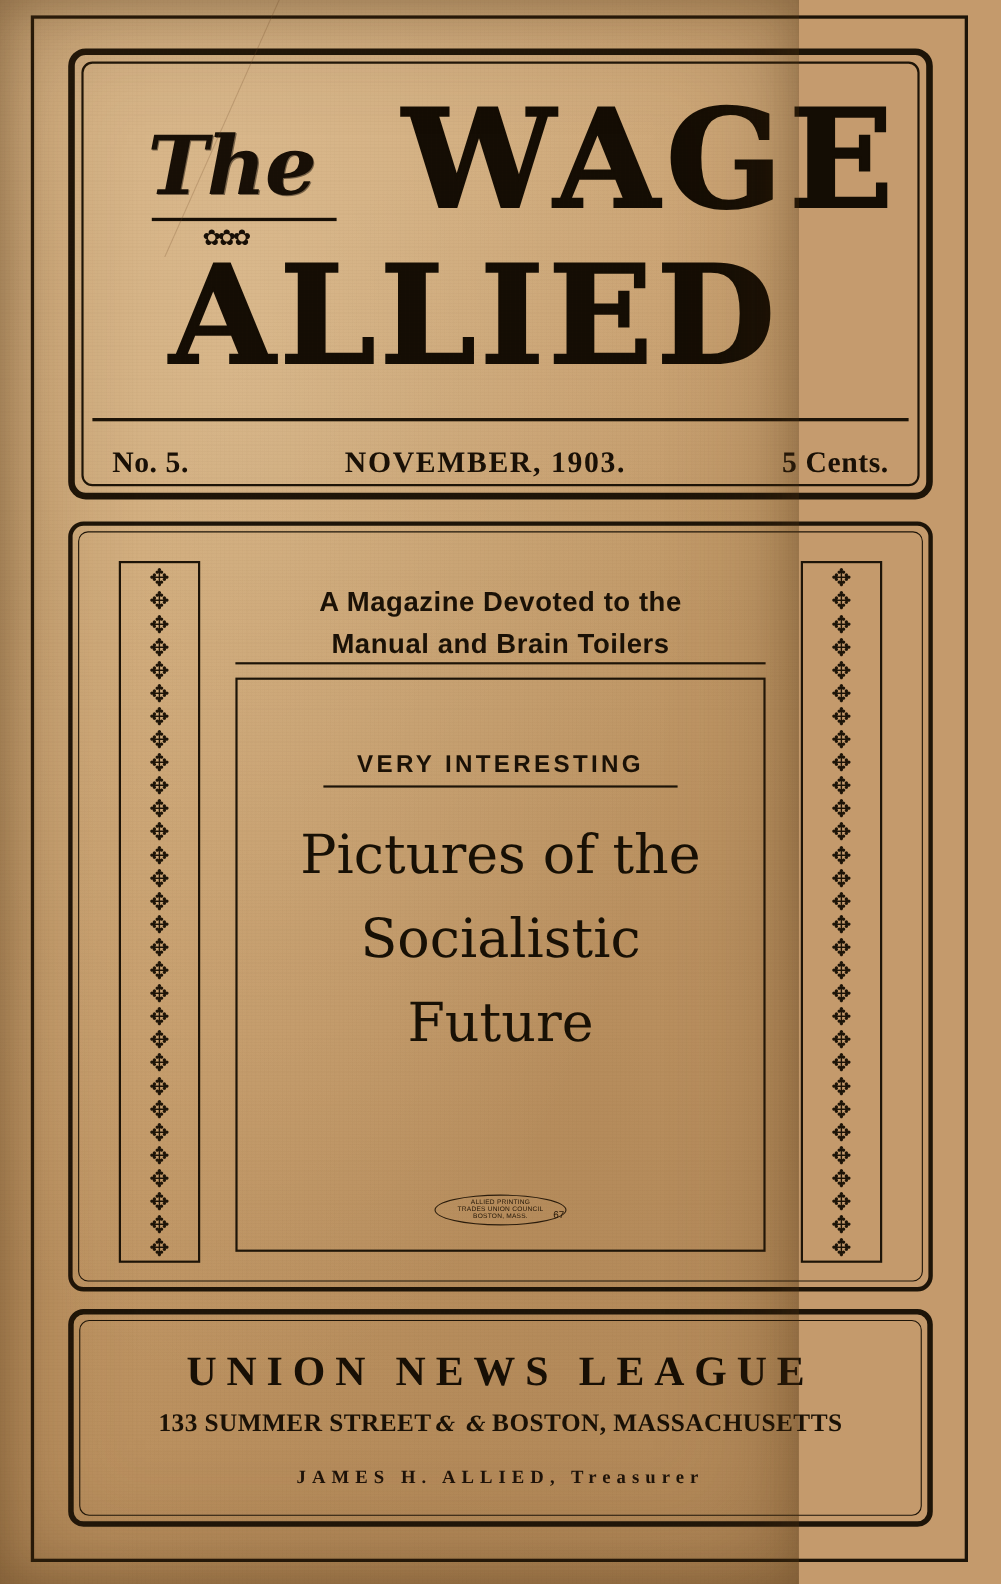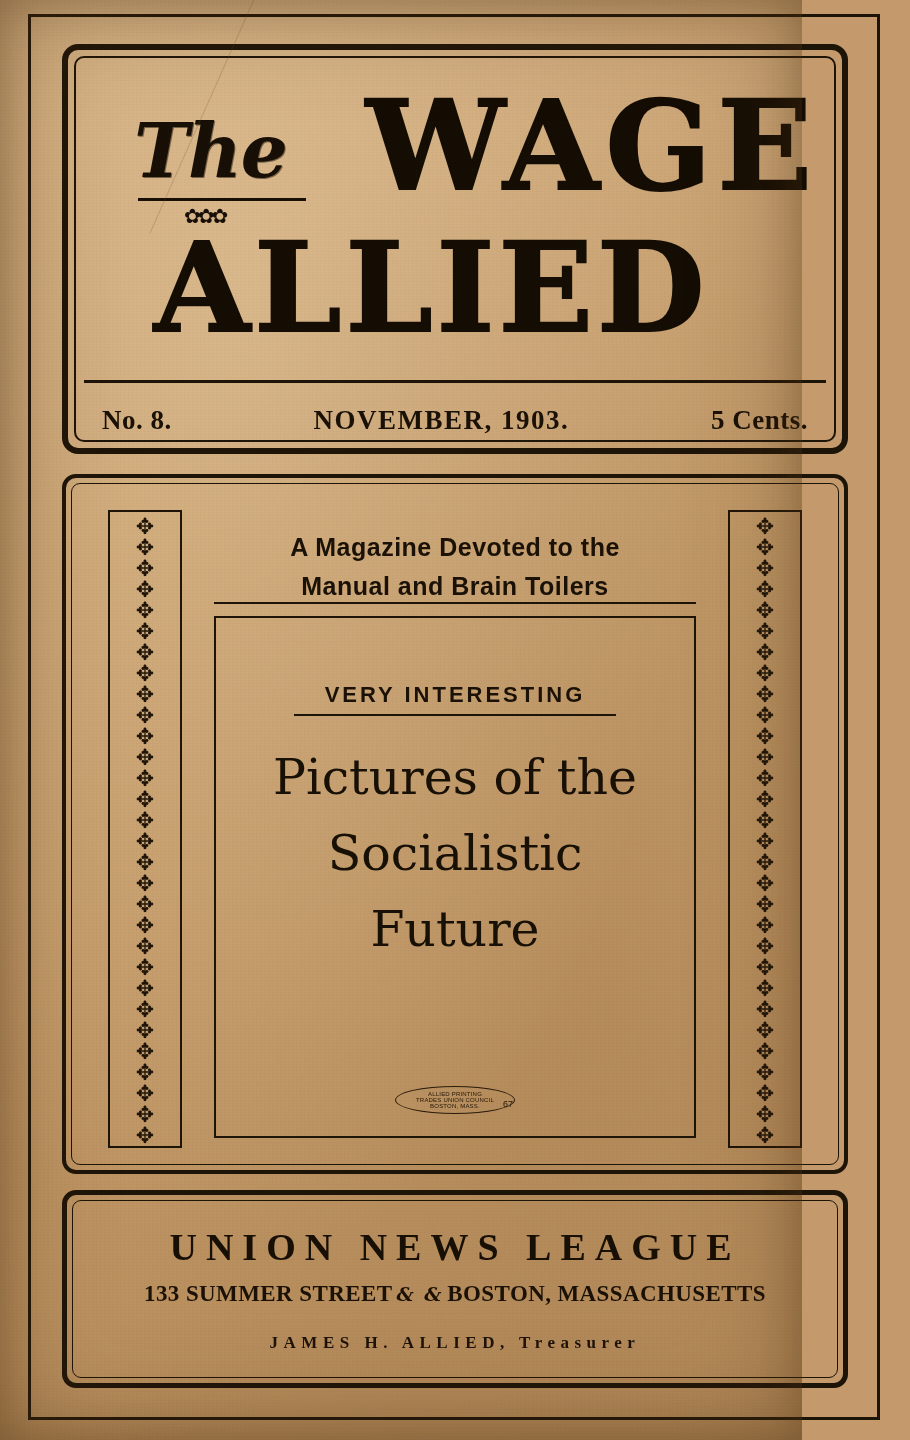--- a/index.html
+++ b/index.html
@@ -9,21 +9,21 @@
   body {
     width: 910px;
     height: 1440px;
     background: #c49a6c;
     font-family: "Liberation Serif", serif;
     overflow: hidden;
   }
   
   .page {
     position: relative;
-    width: 802px;
+    width: 726px;
     height: 1440px;
     background:
       radial-gradient(ellipse at 30% 20%, rgba(255,235,200,0.28), rgba(255,235,200,0) 60%),
       radial-gradient(ellipse at 75% 70%, rgba(120,80,40,0.18), rgba(120,80,40,0) 65%),
       linear-gradient(180deg, #cfa878 0%, #c79f6d 35%, #c49a68 65%, #b98f5e 100%);
   }
   .grain {
     position: absolute;
     inset: 0;
     pointer-events: none;
@@ -353,21 +353,21 @@
     <div class="masthead-inner">
       <div class="title-zone">
         <div class="the-word">The</div>
         <div class="the-underline"></div>
         <div class="the-ornament">✿✿✿</div>
         <div class="wage">WAGE</div>
         <div class="worker">ALLIED</div>
       </div>
       <div class="issue-rule"></div>
       <div class="issue-line">
-        <div class="num">No. 8.</div>
+        <div class="num">No. 5.</div>
         <div class="date">NOVEMBER, 1903.</div>
         <div class="price">5 Cents.</div>
       </div>
     </div>
   </div>
 
   <div class="middle">
     <div class="middle-inner">
 
       <div class="orn-col left" id="ornLeft">

